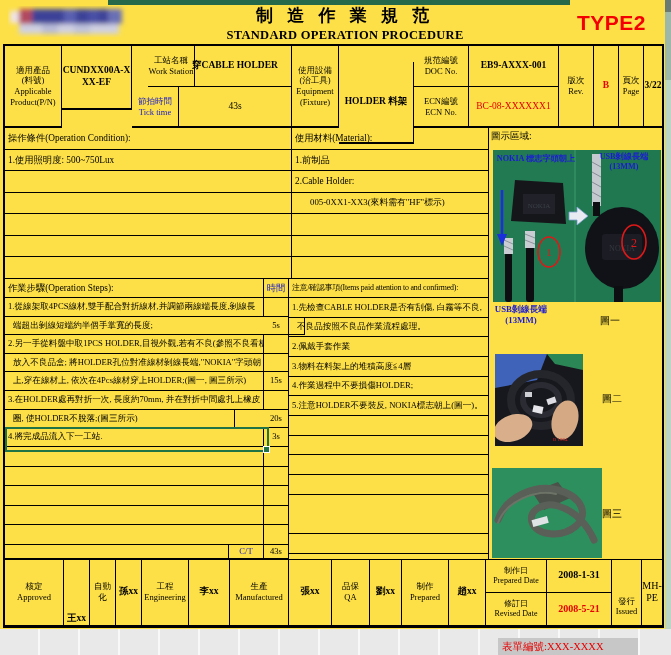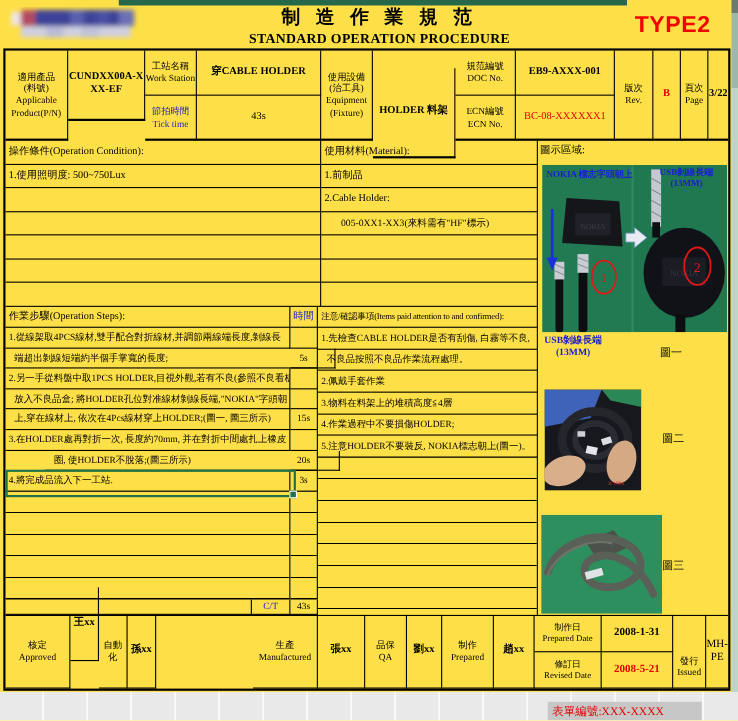--- a/index.html
+++ b/index.html
@@ -73,21 +73,21 @@
 
     <div class="c hb s8" style="left:0;top:0;width:57px;height:82px;">
       <span>適用產品</span>
       <span>(料號)</span>
       <span>Applicable</span>
       <span>Product(P/N)</span>
     </div>
     <div class="c hb b" style="left:57px;top:0;width:70px;height:64px;">
       <span style="word-break:break-all;">CUNDXX00A-XXX-EF</span>
     </div>
-    <div class="c s8" style="left:127px;top:0;width:47px;height:41px;">
+    <div class="c s8" style="left:143px;top:0;width:47px;height:41px;">
       <span>工站名稱</span>
       <span>Work Station</span>
     </div>
     <div class="c b" style="left:174px;top:0;width:113px;height:41px;">
       <span>穿CABLE HOLDER</span>
     </div>
     <div class="c hb s8 blue" style="left:127px;top:41px;width:47px;height:41px;">
       <span>節拍時間</span>
       <span>Tick  time</span>
     </div>
@@ -151,21 +151,21 @@
     <div class="row" style="left:0;top:233px;width:259px;height:19px;font-size:9.3px;">作業步驟(Operation Steps):</div>
     <div class="row ctr blue" style="left:259px;top:233px;width:25px;height:19px;font-size:9.3px;">時間</div>
     <div class="row s79" style="left:284px;top:233px;width:200px;height:19px;">注意/確認事項(Items paid attention to and confirmed):</div>
 
     <div class="row" style="left:0;top:252px;width:259px;height:19px;">1.從線架取4PCS線材,雙手配合對折線材,并調節兩線端長度,剝線長</div>
     <div class="row" style="left:0;top:271px;width:300px;height:18px;padding-left:8px;">端超出剝線短端約半個手掌寬的長度;</div>
     <div class="row" style="left:0;top:289px;width:259px;height:19px;">2.另一手從料盤中取1PCS HOLDER,目視外觀,若有不良(參照不良看板)</div>
     <div class="row" style="left:0;top:308px;width:259px;height:18px;padding-left:8px;">放入不良品盒; 將HOLDER孔位對准線材剝線長端,"NOKIA"字頭朝</div>
     <div class="row" style="left:0;top:326px;width:259px;height:19px;padding-left:8px;">上,穿在線材上, 依次在4Pcs線材穿上HOLDER;(圖一, 圖三所示)</div>
     <div class="row" style="left:0;top:345px;width:259px;height:19px;">3.在HOLDER處再對折一次, 長度約70mm, 并在對折中間處扎上橡皮</div>
-    <div class="row" style="left:0;top:364px;width:268px;height:18px;padding-left:8px;margin-left:36px;">圈, 使HOLDER不脫落;(圖三所示)</div>
+    <div class="row" style="left:0;top:364px;width:230px;height:18px;padding-left:8px;">圈, 使HOLDER不脫落;(圖三所示)</div>
     <div class="row" style="left:0;top:382px;width:259px;height:19px;">4.將完成品流入下一工站.</div>
 
     <div class="row ctr" style="left:259px;top:252px;width:25px;height:19px;"></div>
     <div class="row ctr" style="left:259px;top:271px;width:25px;height:18px;">5s</div>
     <div class="row ctr" style="left:259px;top:289px;width:25px;height:19px;"></div>
     <div class="row ctr" style="left:259px;top:308px;width:25px;height:18px;"></div>
     <div class="row ctr" style="left:259px;top:326px;width:25px;height:19px;">15s</div>
     <div class="row ctr" style="left:259px;top:345px;width:25px;height:19px;"></div>
     <div class="row ctr" style="left:259px;top:364px;width:25px;height:18px;">20s</div>
     <div class="row ctr" style="left:259px;top:382px;width:25px;height:19px;">3s</div>
@@ -254,29 +254,36 @@
         <path d="M6,55 C14,33 44,21 64,26" fill="none" stroke="#6e7368" stroke-width="2" stroke-linecap="round"></path>
         <rect x="40" y="50" width="16" height="7" fill="#dfe3e6" transform="rotate(-15 48 53)"></rect>
       </svg>
       <div class="caption" style="left:113px;top:379px;">圖三</div>
     </div>
 
     <div class="c s8" style="left:0;top:513px;width:59px;height:67px;">
       <span>核定</span>
       <span>Approved</span>
     </div>
-    <div class="c b" style="left:59px;top:488px;width:26px;height:67px;">
+    <div class="c b" style="left:59px;top:513px;width:26px;height:67px;justify-content:flex-end;">
       <span>王xx</span>
     </div>
     <div class="c s8" style="left:85px;top:513px;width:26px;height:67px;">
       <span>自動</span>
       <span>化</span>
     </div>
     <div class="c b" style="left:111px;top:513px;width:26px;height:67px;">
       <span>孫xx</span>
+    </div>
+    <div class="c s8" style="left:137px;top:513px;width:47px;height:67px;">
+      <span>工程</span>
+      <span>Engineering</span>
+    </div>
+    <div class="c b" style="left:184px;top:513px;width:41px;height:67px;">
+      <span>李xx</span>
     </div>
     <div class="c s8" style="left:225px;top:513px;width:59px;height:67px;">
       <span>生產</span>
       <span>Manufactured</span>
     </div>
     <div class="c b" style="left:284px;top:513px;width:43px;height:67px;">
       <span>張xx</span>
     </div>
     <div class="c s8" style="left:327px;top:513px;width:38px;height:67px;">
       <span>品保</span>

